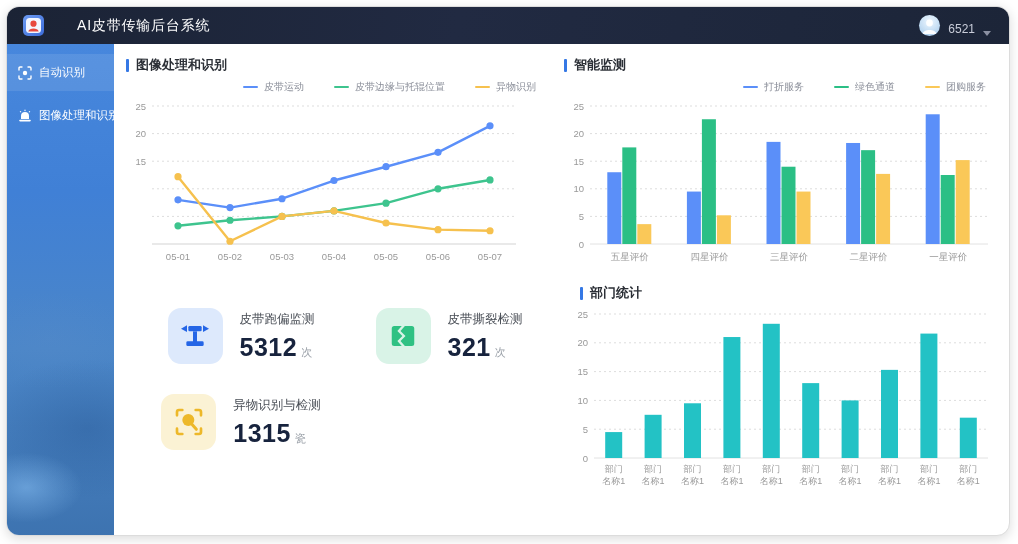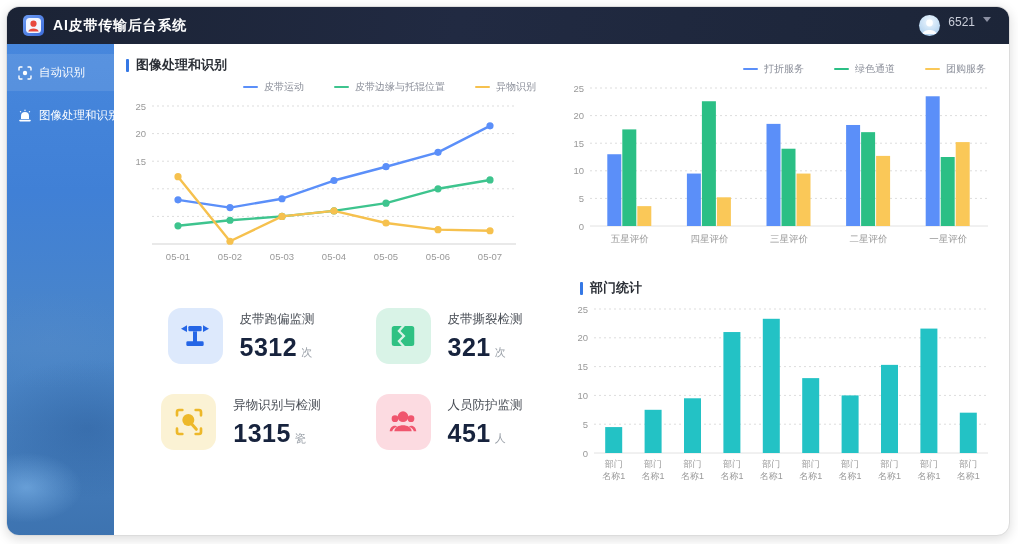--- a/index.html
+++ b/index.html
@@ -8,22 +8,22 @@
   .frame { position:absolute; left:6px; top:6px; width:1004px; height:530px;
     border:1px solid #dcdcdc; border-radius:13px; overflow:hidden; background:#fff;
     box-shadow:0 3px 12px rgba(0,0,0,.14); }
 
   
   .header { height:37px; background:linear-gradient(100deg,#1b2335 0%,#212a42 45%,#1c2538 100%);
     display:flex; align-items:center; padding:0 18px 0 16px; }
   .logo { width:21px; height:21px; border-radius:5px; flex:0 0 auto;
     background:linear-gradient(135deg,#6d9bf2,#3c6cd9); display:flex;
     align-items:center; justify-content:center; margin-right:9px; }
-  .app-title { color:#ffffff; font-size:14px; font-weight:bold; letter-spacing:.8px; }
-  .header-right { margin-left:auto; display:flex; align-items:flex-start; gap:8px; cursor:pointer; }
+  .app-title { color:#ffffff; font-size:14px; font-weight:normal; letter-spacing:.8px;margin-left:24px; }
+  .header-right { margin-left:auto; display:flex; align-items:flex-end; gap:8px; cursor:pointer; }
   .avatar { width:21px; height:21px; border-radius:50%; overflow:hidden;
     background:radial-gradient(circle at 50% 30%,#eef7ff 0%,#c4ddf3 55%,#9ec6e9 100%); }
   .user-id { color:#c9cdd9; font-size:12px; }
   .caret { width:0; height:0; border-left:4px solid transparent; border-right:4px solid transparent;
     border-top:5px solid #8b90a2; margin-top:2px; }
 
   
   .body-row { display:flex; height:493px; }
   .sidebar { width:107px; flex:0 0 auto; position:relative;
     background:
@@ -227,41 +227,29 @@
                 <circle cx="23" cy="21" r="9"></circle>
                 <path d="M29 28 L35 35" stroke="#edb829" stroke-width="4.5" fill="none"></path>
               </svg>
             </div>
             <div>
               <div class="stat-label">异物识别与检测</div>
               <div class="stat-value"><span>1315</span><span class="stat-unit">瓷</span></div>
             </div>
           </div>
 
-          <div class="stat-card">
-            <div class="stat-icon theme-red">
-              <svg width="32" height="32" viewBox="0 0 48 48">
-                <circle cx="12" cy="19" r="5"></circle>
-                <path d="M4 38 C5 29 13 28 15 31 C10 33 8 36 8 38 Z"></path>
-                <circle cx="36" cy="19" r="5"></circle>
-                <path d="M44 38 C43 29 35 28 33 31 C38 33 40 36 40 38 Z"></path>
-                <circle cx="24" cy="16" r="8"></circle>
-                <path d="M11 38 C12 26 36 26 37 38 Z"></path>
-              </svg>
-            </div>
-            <div>
-              <div class="stat-label">人员防护监测</div>
-              <div class="stat-value"><span>451</span><span class="stat-unit">人</span></div>
-            </div>
-          </div>
         </div>
       </div>
 
       <div class="col-right">
         <div>
+          <div class="panel-title">
+            <span class="title-bar"></span>
+            <span>智能监测</span>
+          </div>
           <div class="legend" id="legend-2">
               <span class="legend-item">
        <span class="legend-swatch" style="background:#5B8FF9"></span>打折服务</span>
               <span class="legend-item">
        <span class="legend-swatch" style="background:#2BBF85"></span>绿色通道</span>
               <span class="legend-item">
        <span class="legend-swatch" style="background:#FAC858"></span>团购服务</span>
             </div>
           <div class="chart-box" id="chart-bars"><svg width="432" height="172">
                 <line x1="26" y1="120.4" x2="424" y2="120.4" stroke="#dddddd" stroke-width="1" stroke-dasharray="2,3"></line>
@@ -292,21 +280,21 @@
                 <rect x="282.09999999999997" y="46.984" width="14" height="101.016" fill="#5B8FF9"></rect>
                 <rect x="297.09999999999997" y="54.16" width="14" height="93.84" fill="#2BBF85"></rect>
                 <rect x="312.09999999999997" y="77.896" width="14" height="70.104" fill="#FAC858"></rect>
                 <text x="384.2" y="164" font-size="9.5" fill="#999999" text-anchor="middle">一星评价</text>
                 <rect x="361.7" y="18.28000000000001" width="14" height="129.72" fill="#5B8FF9"></rect>
                 <rect x="376.7" y="79" width="14" height="69" fill="#2BBF85"></rect>
                 <rect x="391.7" y="64.096" width="14" height="83.904" fill="#FAC858"></rect>
               </svg></div>
         </div>
 
-        <div style="margin-top:25px;">
+        <div style="margin-top:12px;">
           <div class="panel-title" style="padding-left:16px;">
             <span class="title-bar"></span>
             <span>部门统计</span>
           </div>
           <div class="chart-box" id="chart-dept"><svg width="432" height="196">
                 <line x1="30" y1="125.2" x2="424" y2="125.2" stroke="#dddddd" stroke-width="1" stroke-dasharray="2,3"></line>
                 <line x1="30" y1="96.39999999999999" x2="424" y2="96.39999999999999" stroke="#dddddd" stroke-width="1" stroke-dasharray="2,3"></line>
                 <line x1="30" y1="67.6" x2="424" y2="67.6" stroke="#dddddd" stroke-width="1" stroke-dasharray="2,3"></line>
                 <line x1="30" y1="38.8" x2="424" y2="38.8" stroke="#dddddd" stroke-width="1" stroke-dasharray="2,3"></line>
                 <line x1="30" y1="10" x2="424" y2="10" stroke="#dddddd" stroke-width="1" stroke-dasharray="2,3"></line>

